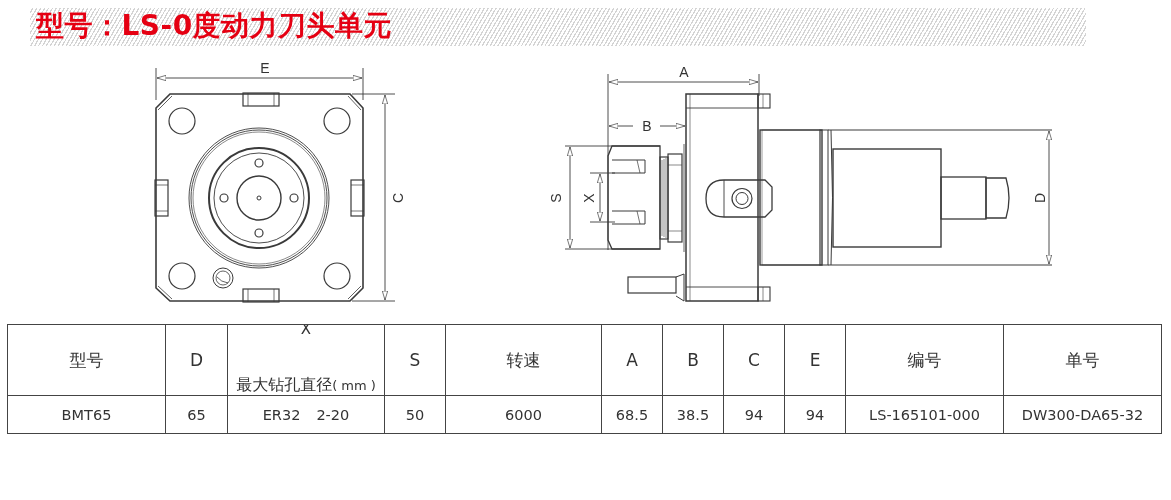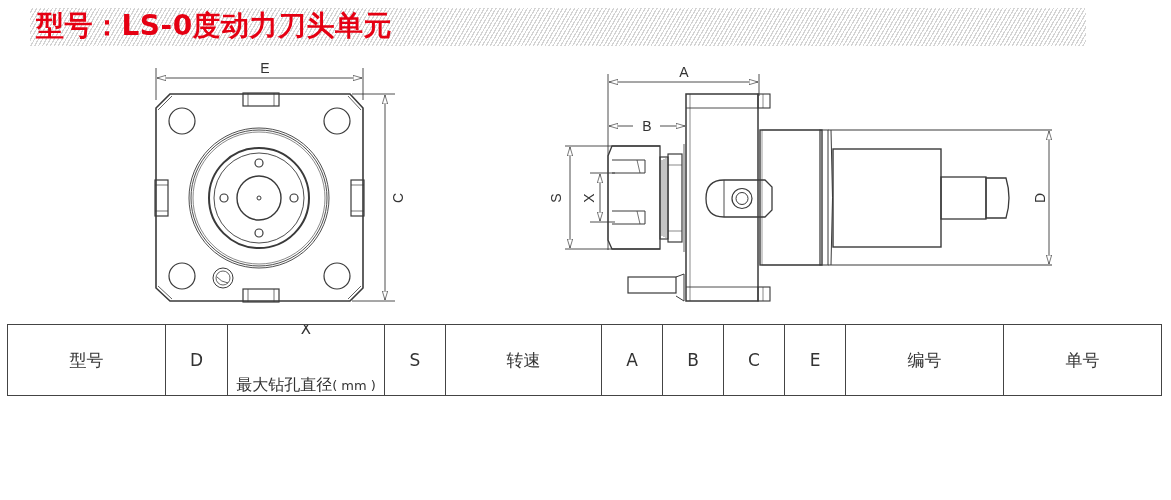--- a/index.html
+++ b/index.html
@@ -186,14 +186,27 @@
       <th>转速</th>
       <th>A</th>
       <th>B</th>
       <th>C</th>
       <th>E</th>
       <th>编号</th>
       <th>单号</th>
     </tr>
   </thead>
   <tbody>
+    <tr>
+      <td>BMT65</td>
+      <td>65</td>
+      <td><span>ER32</span><span class="gap"></span><span>2-20</span></td>
+      <td>50</td>
+      <td>6000</td>
+      <td>68.5</td>
+      <td>38.5</td>
+      <td>94</td>
+      <td>94</td>
+      <td>LS-165101-000</td>
+      <td>DW300-DA65-32</td>
+    </tr>
   </tbody>
 </table>
 
 </body></html>

